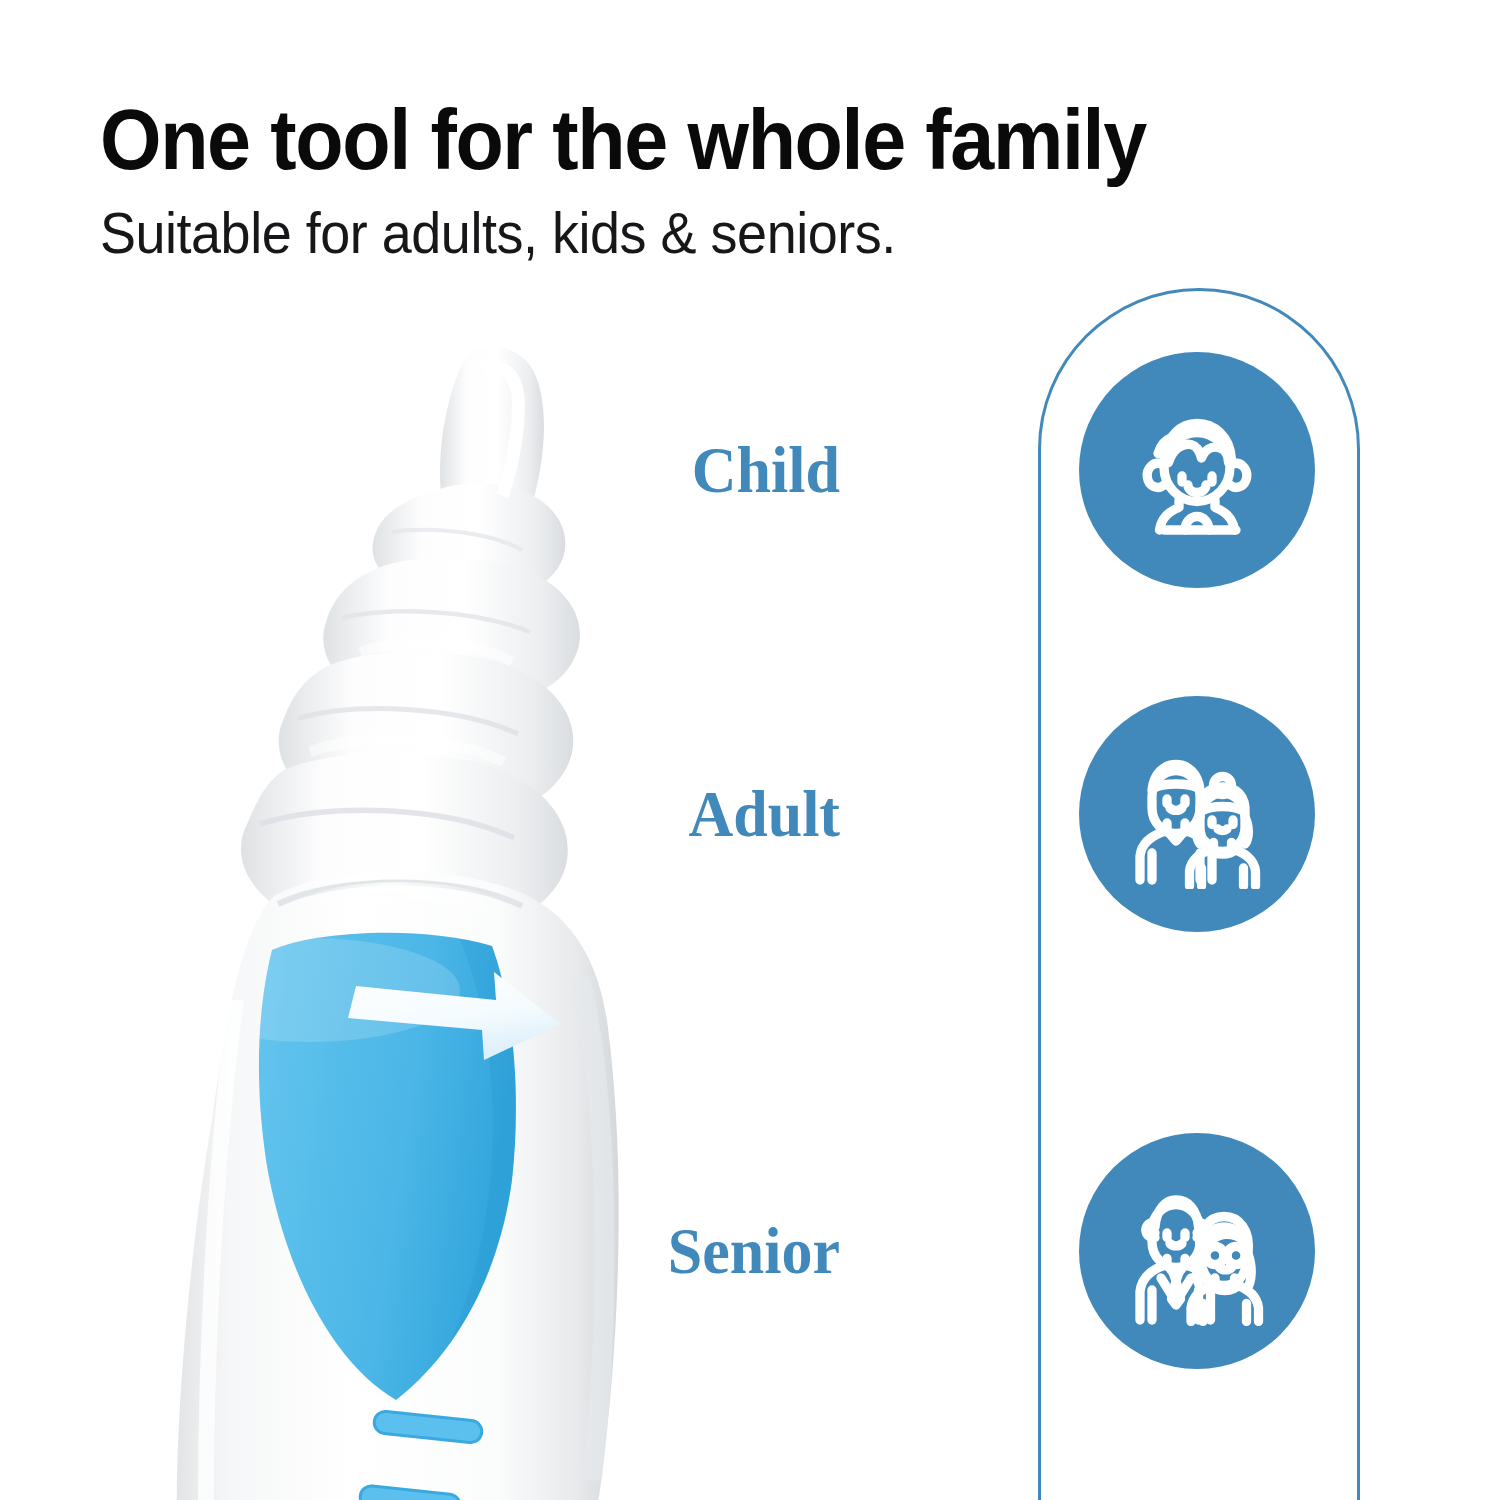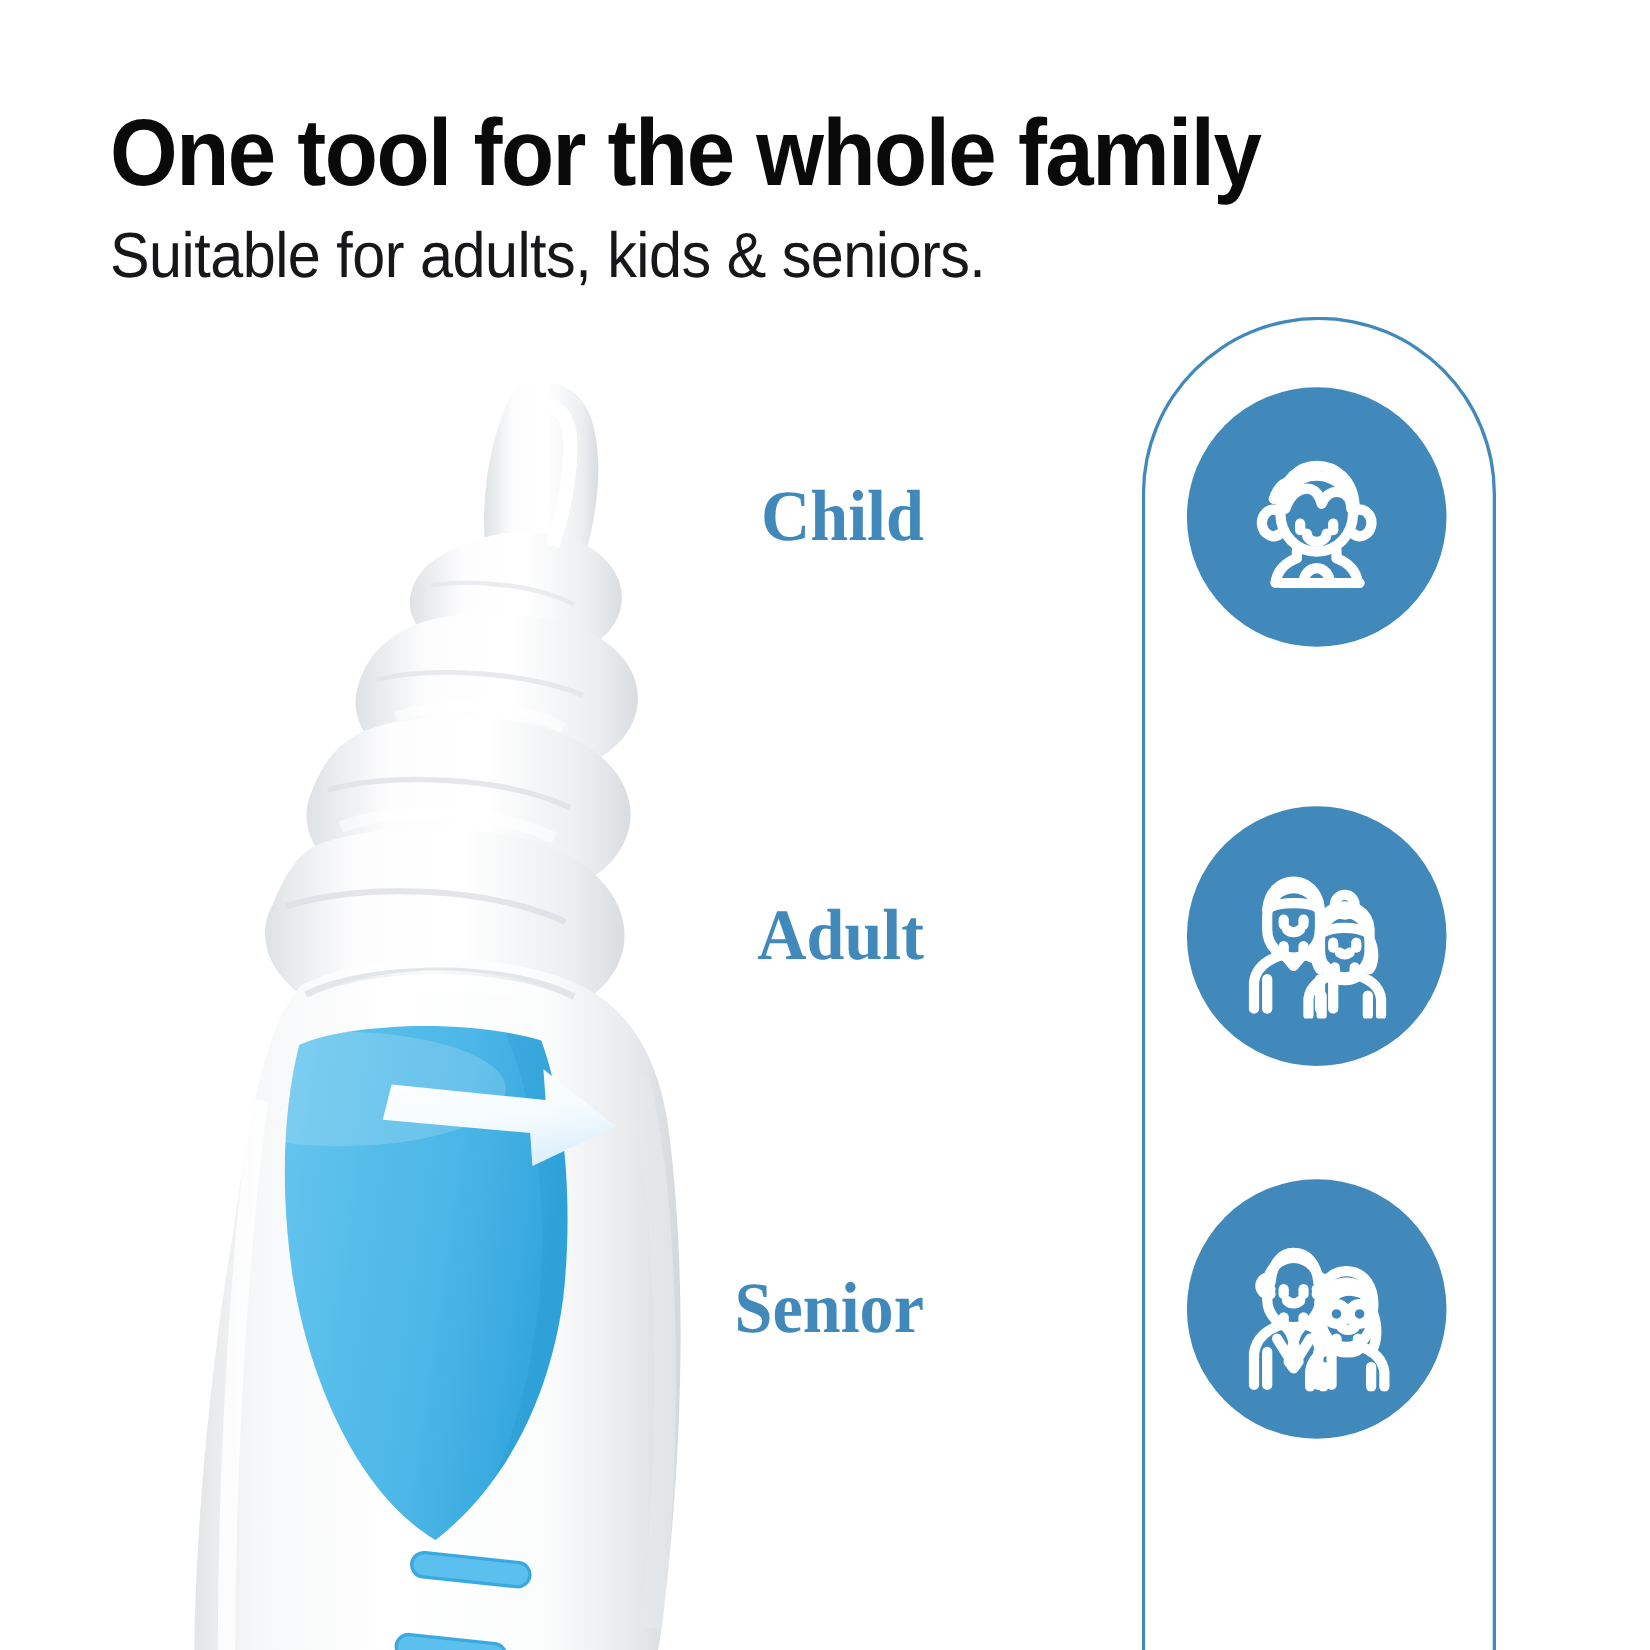--- a/index.html
+++ b/index.html
@@ -56,22 +56,22 @@
     background:transparent;
   }
 
   .row{
     position:absolute;
     left:0; width:1500px;
     height:236px;
     display:flex; align-items:center;
   }
   #row-child  { top:352px; }
-  #row-adult  { top:733px; }
-  #row-senior { top:1072px; }
+  #row-adult  { top:696px; }
+  #row-senior { top:1133px; }
 
   .row-label{
     position:absolute;
     right:660px;
     font-family:"Liberation Serif", serif;
     font-weight:bold;
     font-size:62px;
     line-height:1;
     letter-spacing:0px;
     color:#4189ba;

